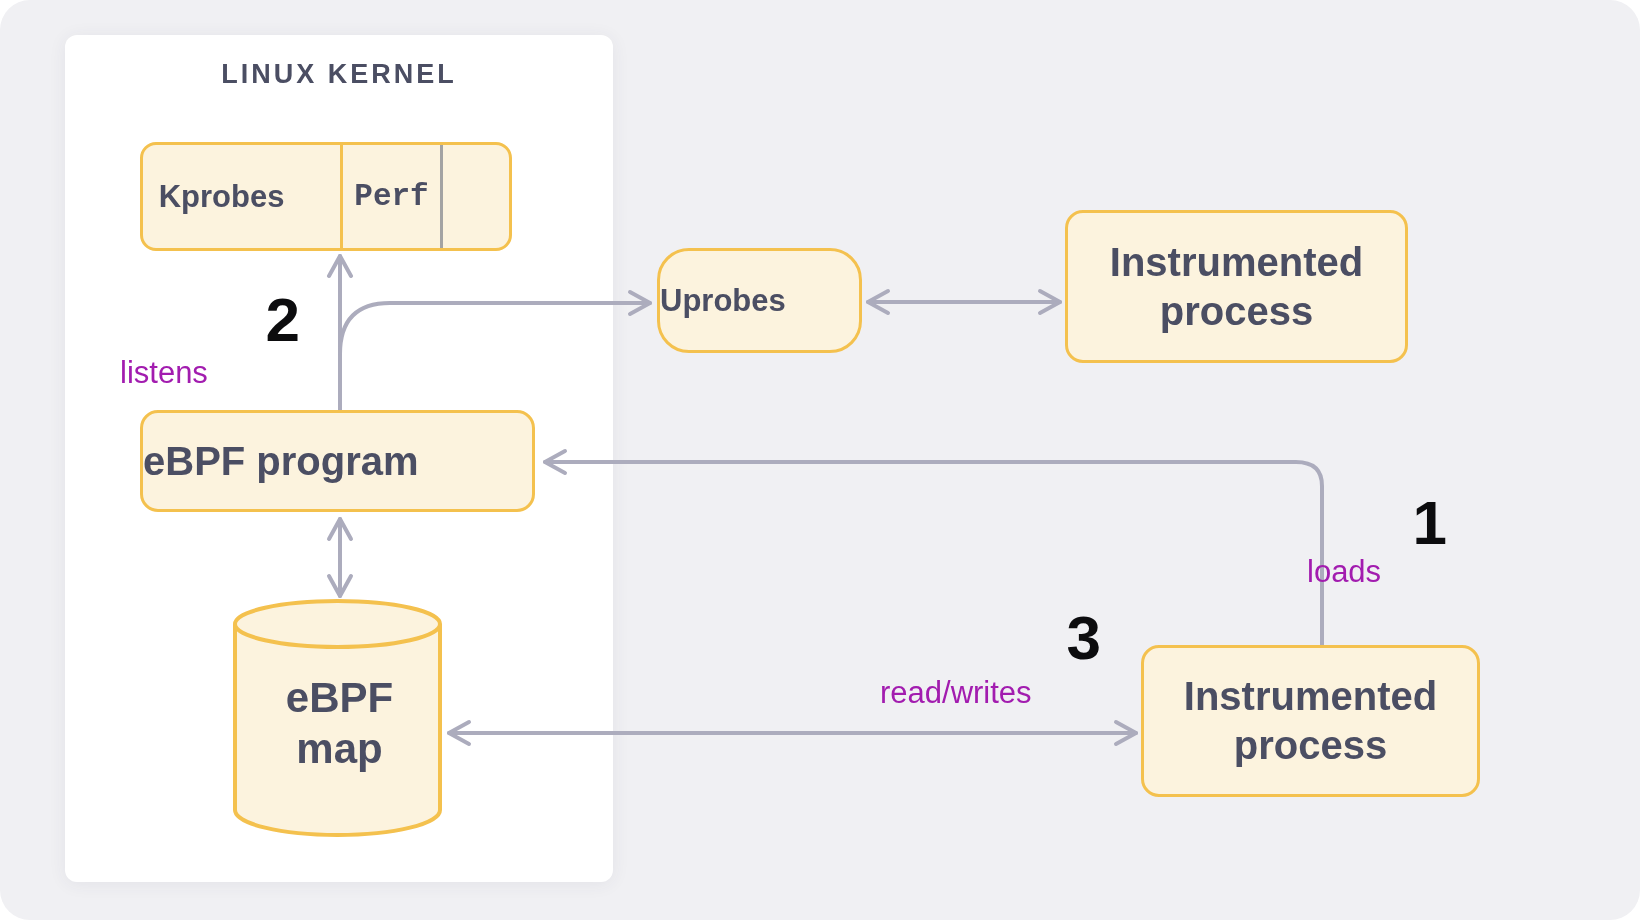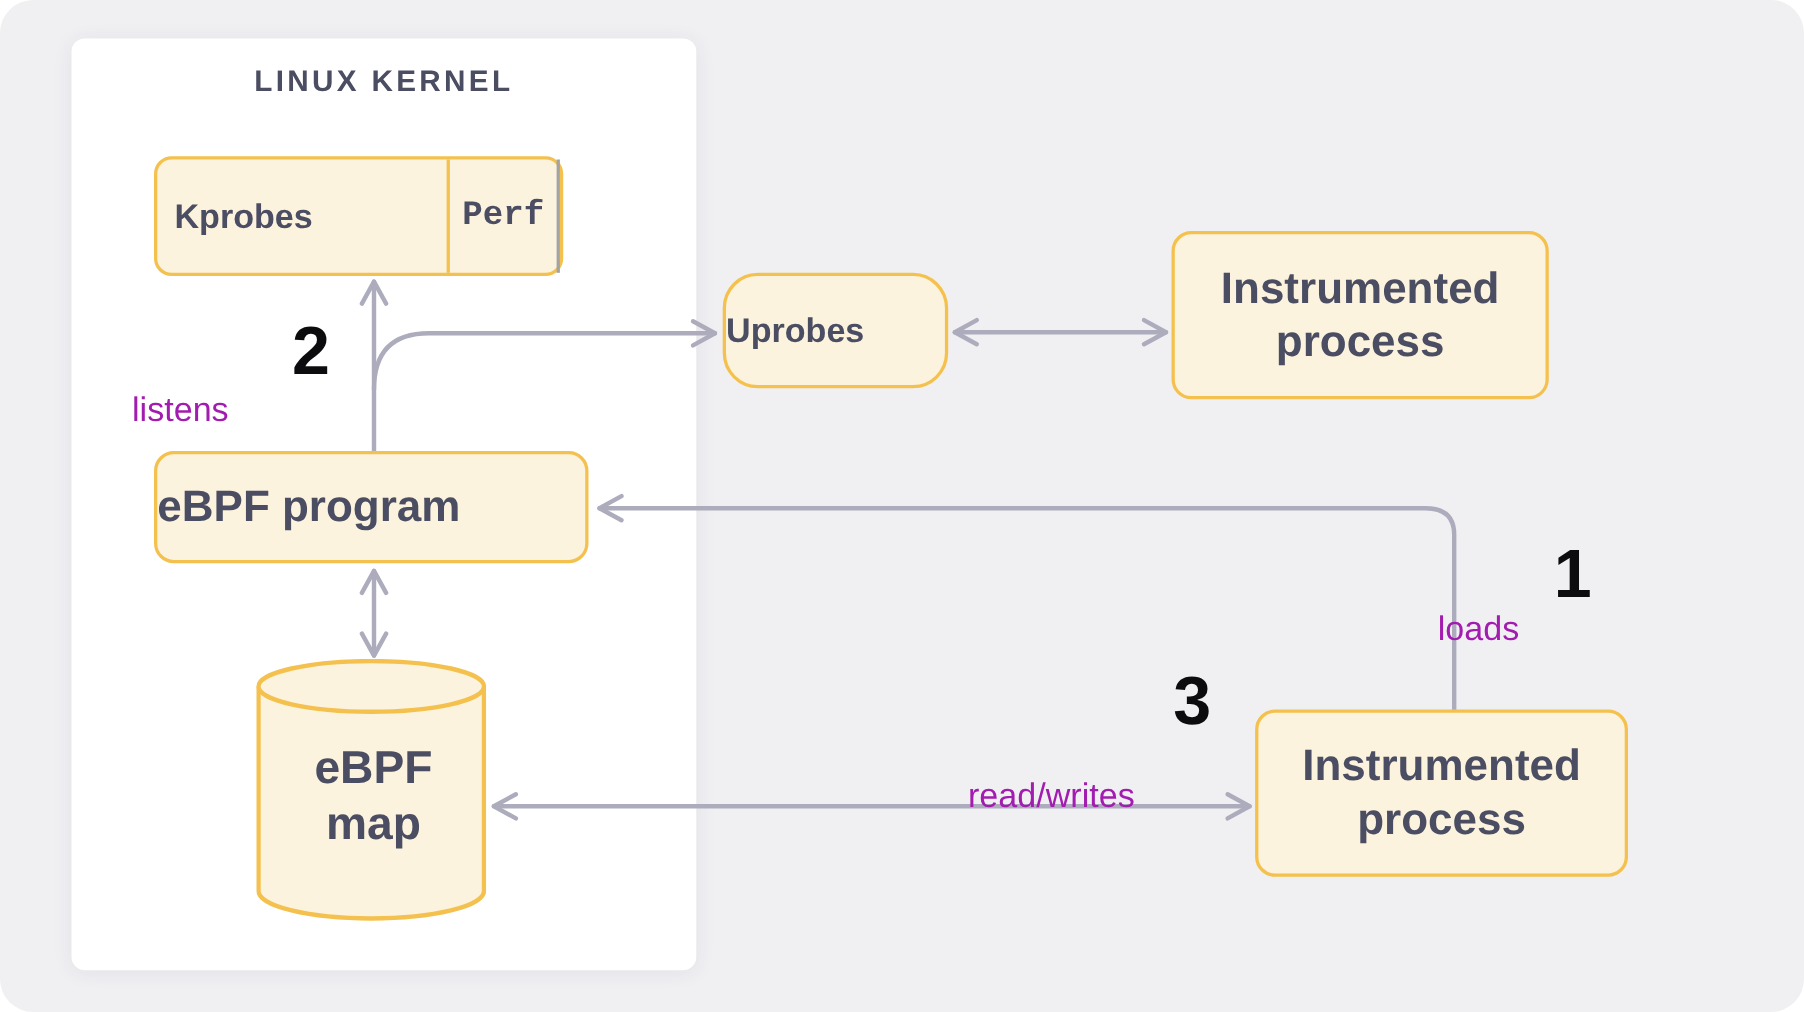--- a/index.html
+++ b/index.html
@@ -1,29 +1,29 @@
 <!DOCTYPE html>
 <html><head>
 <meta charset="utf-8">
 <style>
   html,body { margin:0; padding:0; background:#ffffff; font-family:"Liberation Sans", sans-serif; }
   .canvas { position:relative; width:1640px; height:920px; background:#F0F0F3; border-radius:30px; overflow:hidden; }
 
   .panel { position:absolute; top:35px; height:847px; background:#FFFFFF; border-radius:12px;
-           box-shadow:0 2px 18px rgba(60,60,90,0.07); z-index:0;padding-left:20px; }
+           box-shadow:0 2px 18px rgba(60,60,90,0.07); z-index:0; }
   .panel-kernel { left:65px;  width:548px; }
   .panel-user   { left:890px; width:690px; }
   .panel-title  { position:absolute; top:24px; left:0; right:0; text-align:center;
                   font-size:27px; font-weight:700; letter-spacing:3px; color:#4B4E63; }
 
   .arrows { position:absolute; left:0; top:0; z-index:1; pointer-events:none; }
 
   .box { position:absolute; background:#FCF3DE; border:3.5px solid #F4C14E; border-radius:18px;
-         display:flex; align-items:center; justify-content:space-between; color:#4B4E63;
-         font-weight:700; z-index:2; box-sizing:border-box; }
+         display:flex; align-items:center; justify-content:flex-start; color:#4B4E63;
+         font-weight:700; z-index:2; box-sizing:border-box;gap:40px; }
 
   .probes-box { left:140px; top:142px; width:372px; height:109px; border-radius:16px; padding:0; }
   .probes-box .cell { height:100%; display:flex; align-items:center; justify-content:center; font-size:31px; }
   .cell-kprobes { width:157px; }
   .cell-perf    { width:97px; border-left:3px solid #F4C14E; border-right:3px solid #a3a3a3;font-family:Liberation Mono, monospace; }
   .cell-etc     { flex:1; }
 
   .uprobes-box  { left:657px;  top:248px; width:205px; height:105px; font-size:31px; border-radius:32px; }
   .program-box  { left:140px;  top:410px; width:395px; height:102px; font-size:40px; }
   .instr-top    { left:1065px; top:210px; width:343px; height:153px; font-size:40px; text-align:center; line-height:1.22; }
@@ -33,21 +33,21 @@
   .cylinder-label { position:absolute; left:237px; top:672px; width:205px; text-align:center;
                     font-size:42px; font-weight:700; color:#4B4E63; line-height:1.22; z-index:3; }
 
   .step-num   { position:absolute; font-size:62px; font-weight:700; color:#0C0C0E; text-align:right; line-height:1; z-index:3; }
   .step-label { position:absolute; font-size:31px; font-weight:400; color:#a21caf; text-align:left; line-height:1; z-index:3; }
   .num-2   { left:160px;  top:289px; width:140px; }
   .label-2 { left:120px;  top:357px; width:180px; }
   .num-1   { left:1307px; top:492px; width:140px; }
   .label-1 { left:1307px; top:556px; width:140px; }
   .num-3   { left:961px;  top:607px; width:140px; }
-  .label-3 { left:880px;  top:677px; width:221px;margin-top:31px; }
+  .label-3 { left:880px;  top:677px; width:221px; }
 </style>
 </head>
 <body>
 
 <div class="canvas">
 
   <div class="panel panel-kernel">
     <div class="panel-title">LINUX KERNEL</div>
   </div>
 

